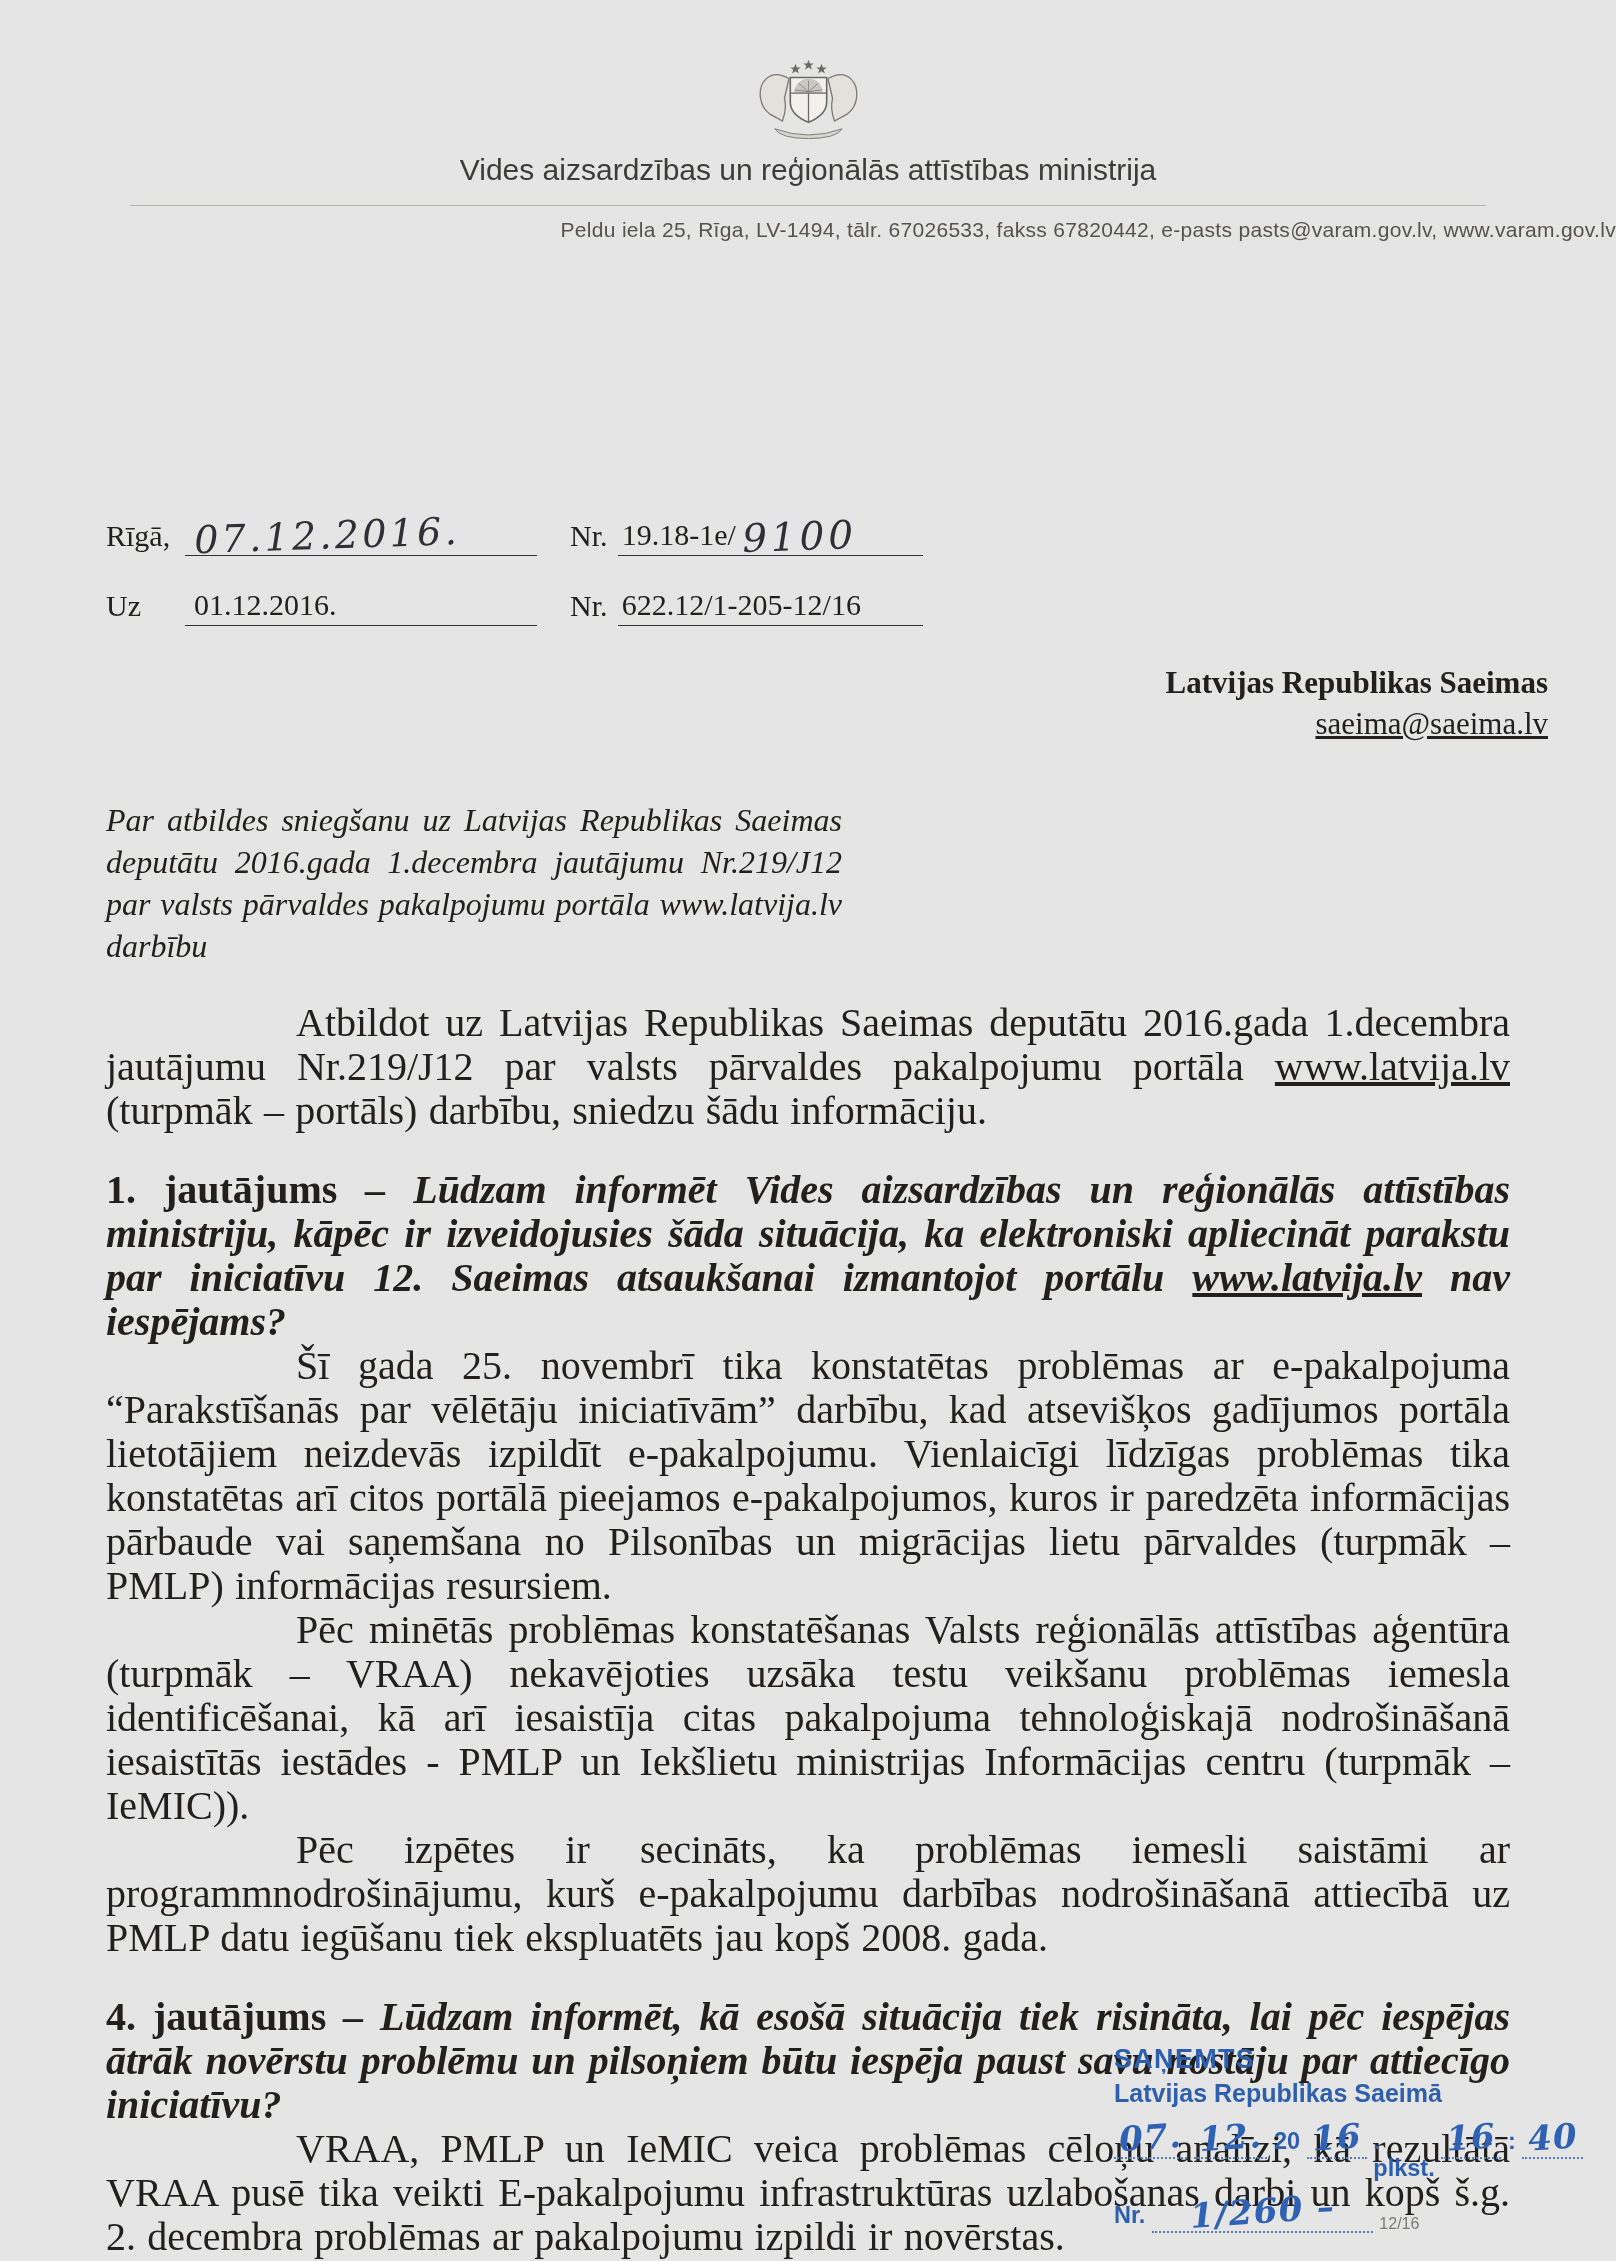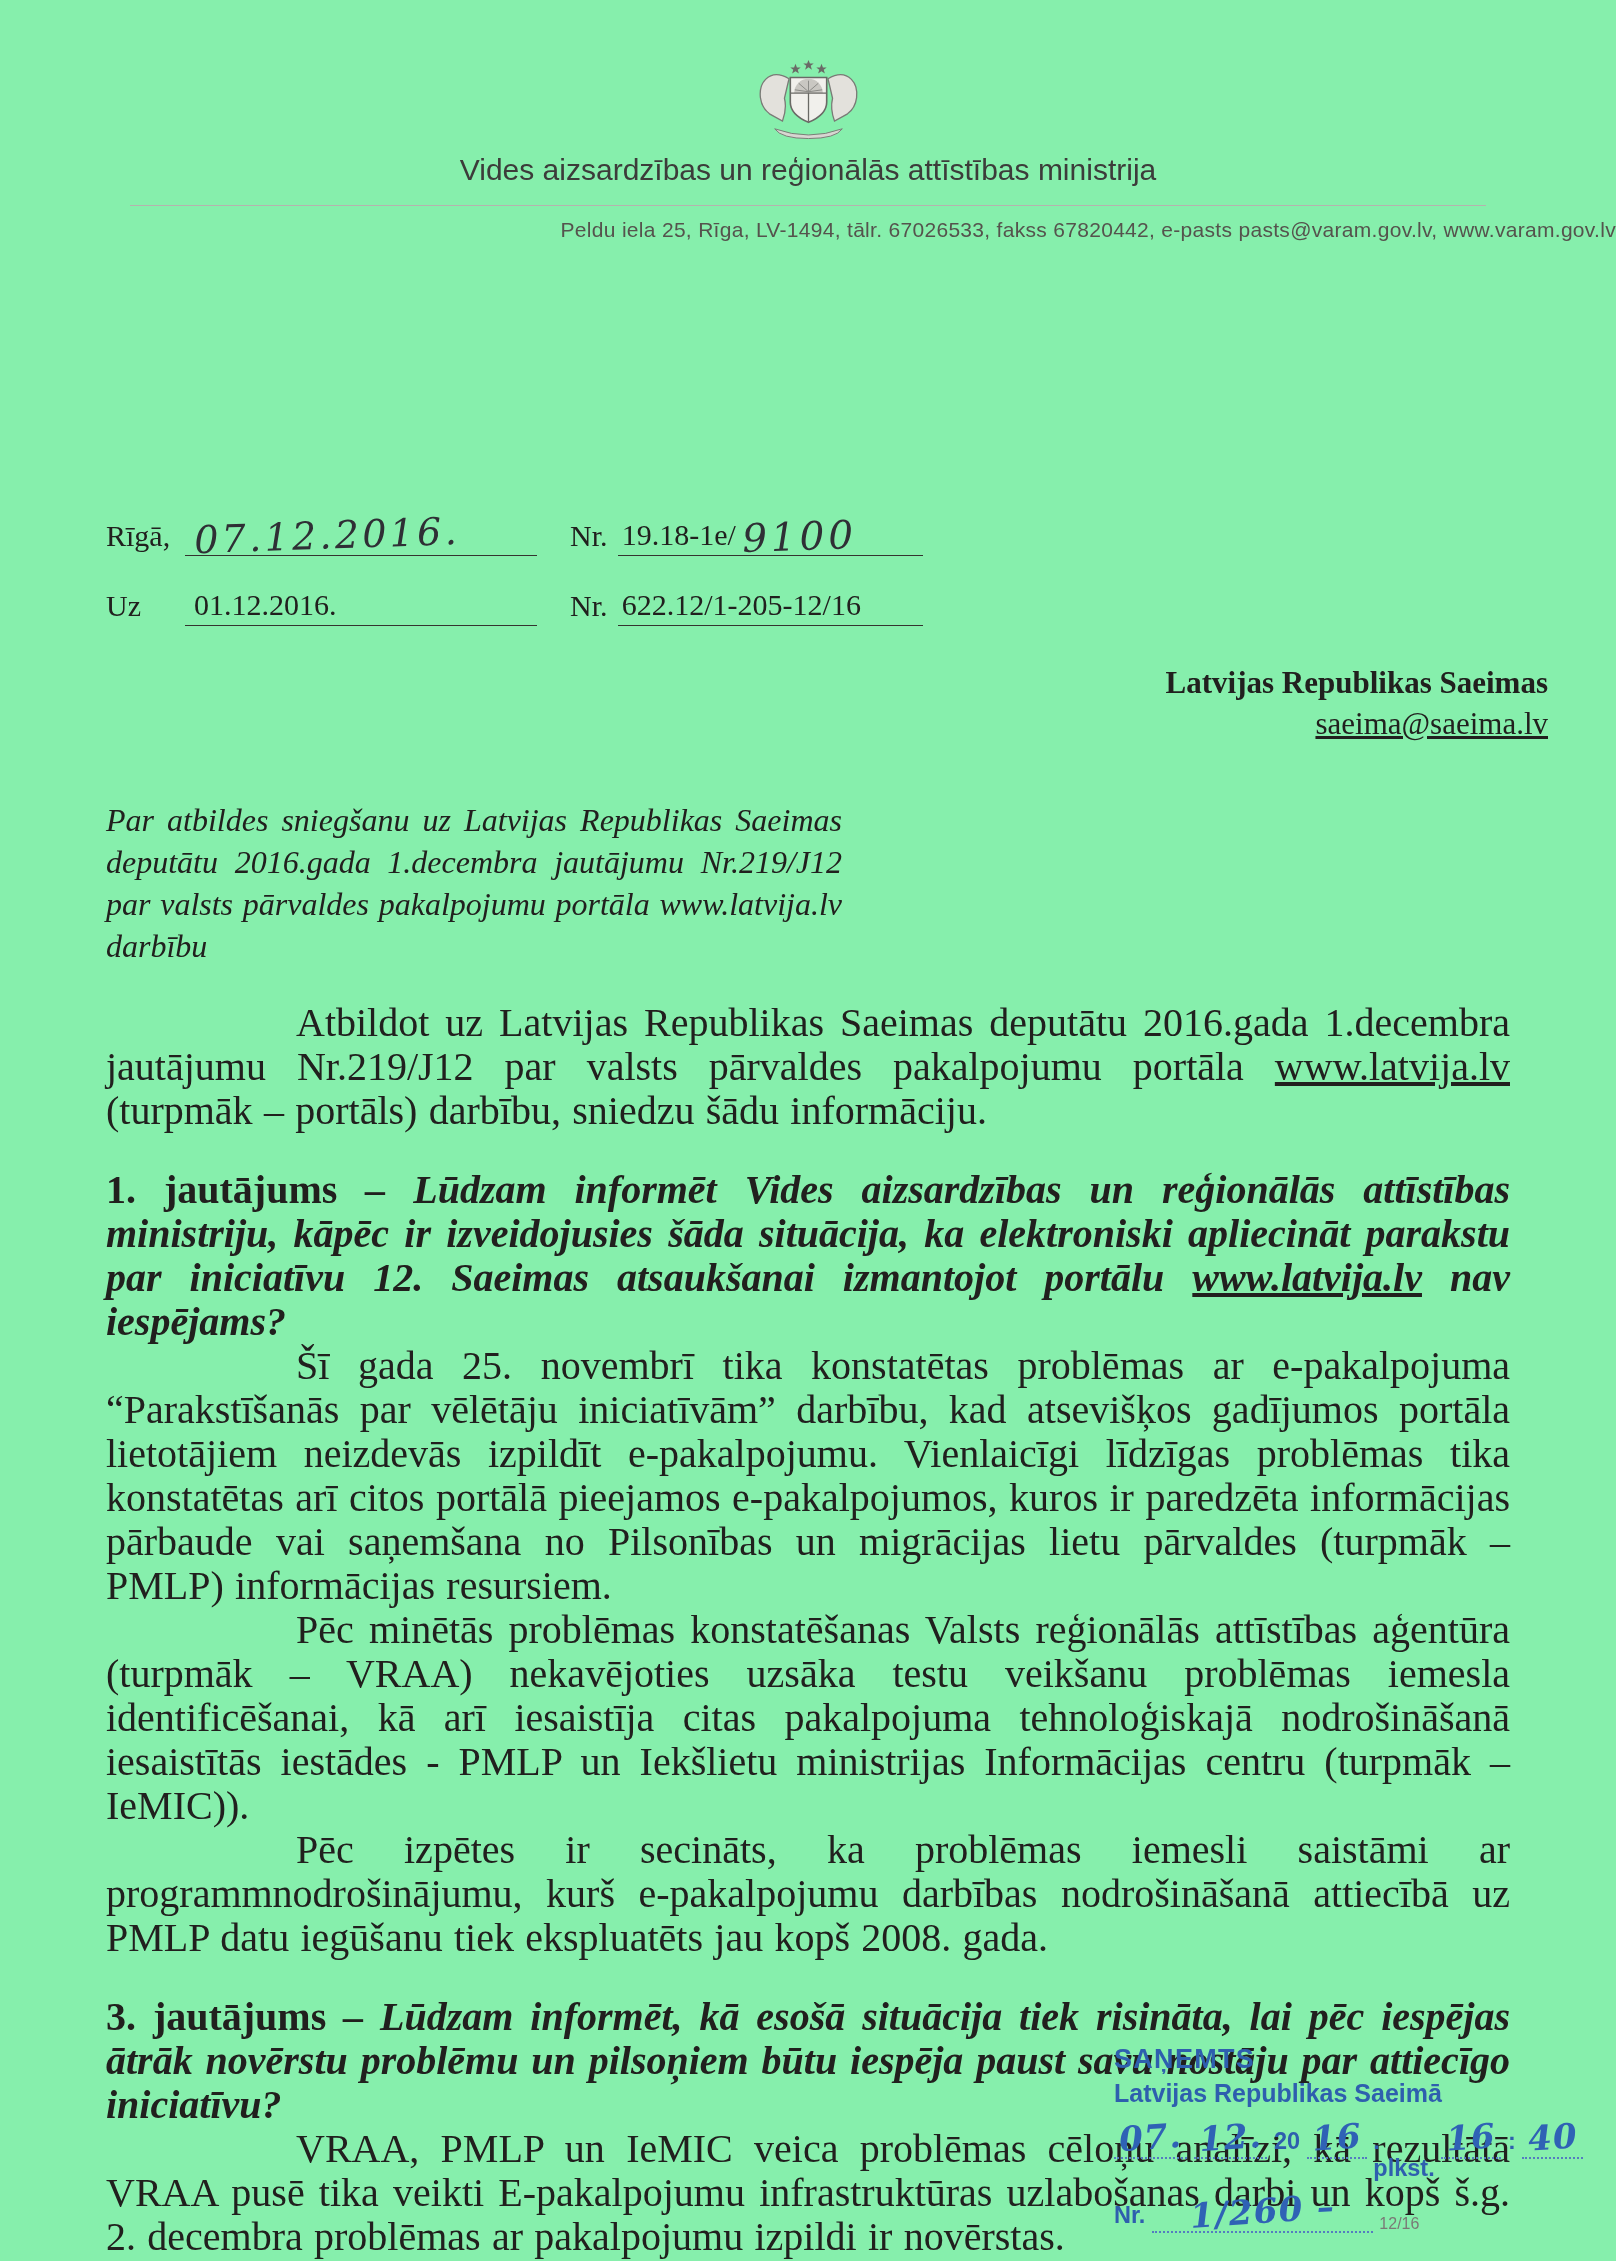--- a/index.html
+++ b/index.html
@@ -1,20 +1,20 @@
 <!DOCTYPE html>
 <html style="font-size:10.4px"><head>
 <meta charset="utf-8">
 <style>
   * { box-sizing: border-box; margin: 0; padding: 0; }
   html, body { background: #ffffff; }
   .page {
     width: 1616px; height: 2261px;
     position: relative;
-    background: #86efac;
+    background: #e5e5e5;
     font-family: "Liberation Serif", serif;
     color: #21201e;
     overflow: hidden;
   }
   
   .coat { display: flex; justify-content: center; padding-top: 59px; }
   .ministry {
     text-align: center;
     font-family: "Liberation Sans", sans-serif;
     font-size: 30px; color: #3c3c3a;
@@ -153,21 +153,21 @@
 
   <div class="letter-body">
     <p class="para"><span>Atbildot uz Latvijas Republikas Saeimas deputātu 2016.gada 1.decembra jautājumu Nr.219/J12 par valsts pārvaldes pakalpojumu portāla </span><span class="ulink">www.latvija.lv</span><span> (turpmāk – portāls) darbību, sniedzu šādu informāciju.</span></p>
 
     <p class="heading"><span>1. jautājums</span><span class="qtext"> – Lūdzam informēt Vides aizsardzības un reģionālās attīstības ministriju, kāpēc ir izveidojusies šāda situācija, ka elektroniski apliecināt parakstu par iniciatīvu 12. Saeimas atsaukšanai izmantojot portālu </span><span class="qtext ulink">www.latvija.lv</span><span class="qtext"> nav iespējams?</span></p>
 
     <p class="para">Šī gada 25. novembrī tika konstatētas problēmas ar e-pakalpojuma “Parakstīšanās par vēlētāju iniciatīvām” darbību, kad atsevišķos gadījumos portāla lietotājiem neizdevās izpildīt e-pakalpojumu. Vienlaicīgi līdzīgas problēmas tika konstatētas arī citos portālā pieejamos e-pakalpojumos, kuros ir paredzēta informācijas pārbaude vai saņemšana no Pilsonības un migrācijas lietu pārvaldes (turpmāk – PMLP) informācijas resursiem.</p>
     <p class="para">Pēc minētās problēmas konstatēšanas Valsts reģionālās attīstības aģentūra (turpmāk – VRAA) nekavējoties uzsāka testu veikšanu problēmas iemesla identificēšanai, kā arī iesaistīja citas pakalpojuma tehnoloģiskajā nodrošināšanā iesaistītās iestādes - PMLP un Iekšlietu ministrijas Informācijas centru (turpmāk – IeMIC)).</p>
     <p class="para">Pēc izpētes ir secināts, ka problēmas iemesli saistāmi ar programmnodrošinājumu, kurš e-pakalpojumu darbības nodrošināšanā attiecībā uz PMLP datu iegūšanu tiek ekspluatēts jau kopš 2008. gada.</p>
 
-    <p class="heading"><span>3. jautājums</span><span class="qtext"> – Lūdzam informēt, kā esošā situācija tiek risināta, lai pēc iespējas ātrāk novērstu problēmu un pilsoņiem būtu iespēja paust savu nostāju par attiecīgo iniciatīvu?</span></p>
+    <p class="heading"><span>4. jautājums</span><span class="qtext"> – Lūdzam informēt, kā esošā situācija tiek risināta, lai pēc iespējas ātrāk novērstu problēmu un pilsoņiem būtu iespēja paust savu nostāju par attiecīgo iniciatīvu?</span></p>
 
     <p class="para">VRAA, PMLP un IeMIC veica problēmas cēloņu analīzi, kā rezultātā VRAA pusē tika veikti E-pakalpojumu infrastruktūras uzlabošanas darbi un kopš š.g. 2. decembra problēmas ar pakalpojumu izpildi ir novērstas.</p>
   </div>
 
   <div class="stamp">
     <div class="s1">SAŅEMTS</div>
     <div class="s2">Latvijas Republikas Saeimā</div>
     <div class="srow">
       <span class="sdot"><span class="shand">07.</span></span>
       <span class="sdot"><span class="shand">12.</span></span>

